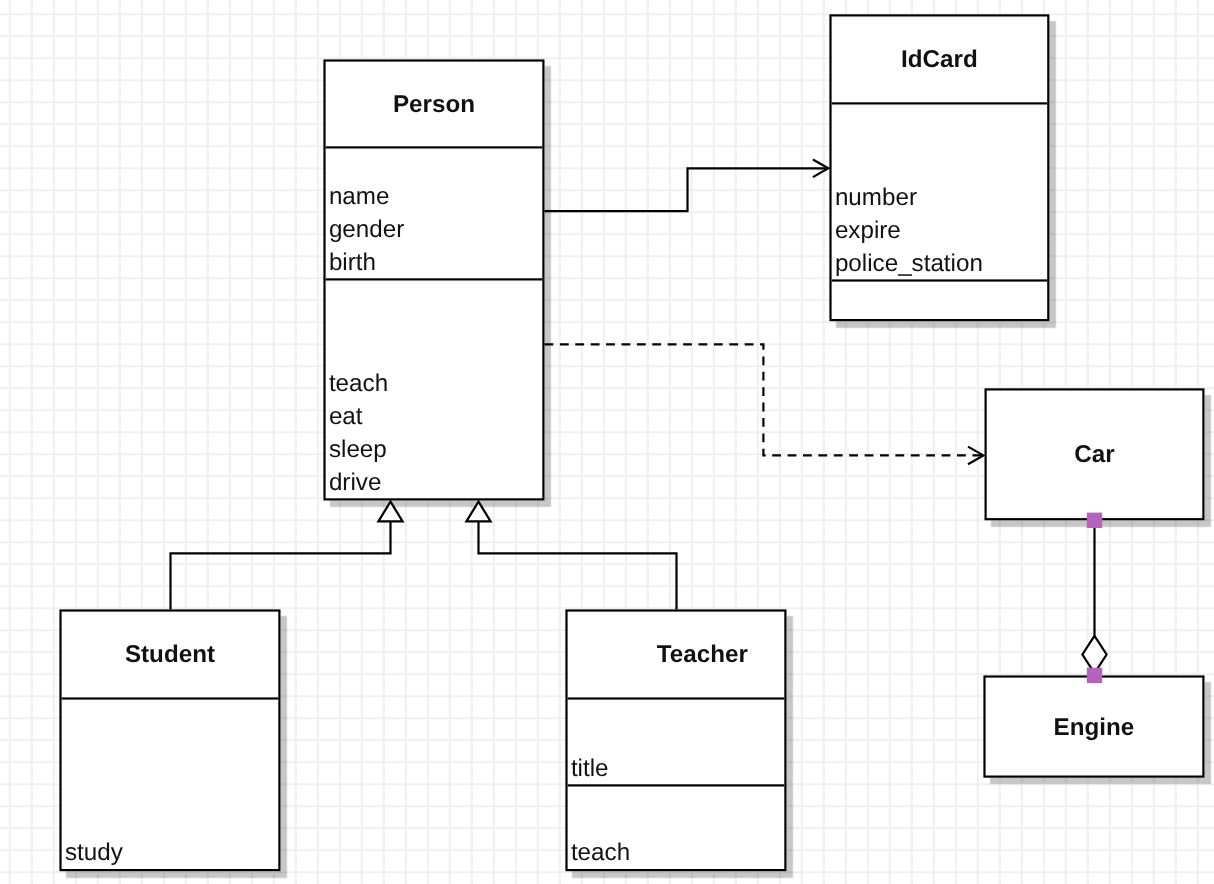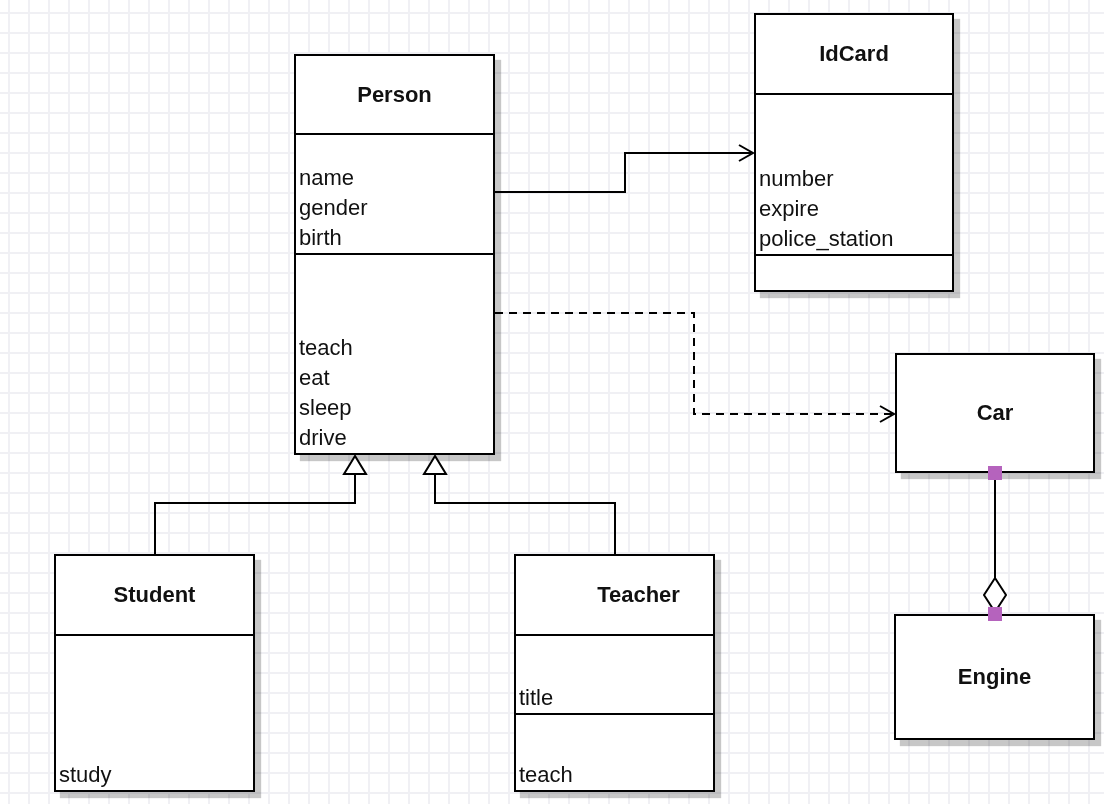--- a/index.html
+++ b/index.html
@@ -88,21 +88,21 @@
       <div>expire</div>
       <div>police_station</div>
     </div>
     <div class="sec grow"></div>
   </div>
 
   <div class="uml-class simple" style="left:895px; top:353px; width:200px; height:120px;">
     <div class="hdr">Car</div>
   </div>
 
-  <div class="uml-class simple" style="left:894px; top:614px; width:201px; height:126px;">
+  <div class="uml-class simple" style="left:894px; top:614px; width:201px; height:93px;">
     <div class="hdr">Engine</div>
   </div>
 
   <div class="uml-class" style="left:54px; top:554px; width:201px; height:238px;">
     <div class="hdr" style="height:78px;">Student</div>
     <div class="sec grow">
       <div>study</div>
     </div>
   </div>
 

